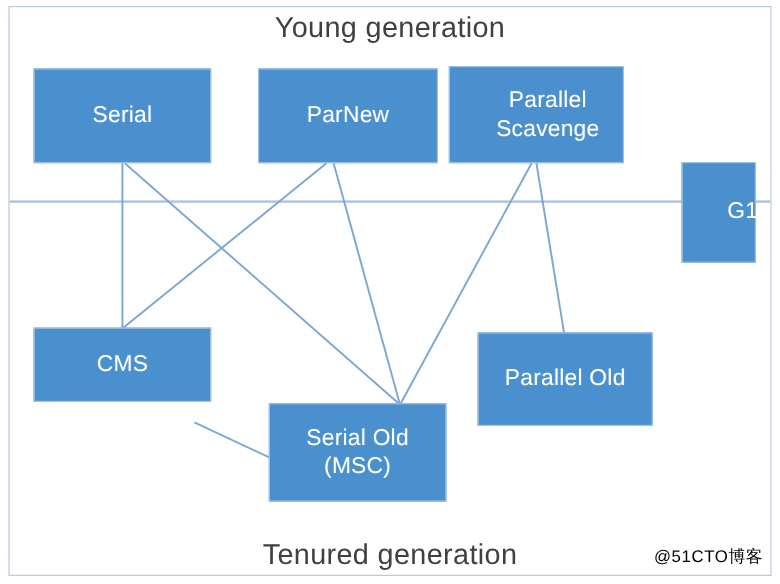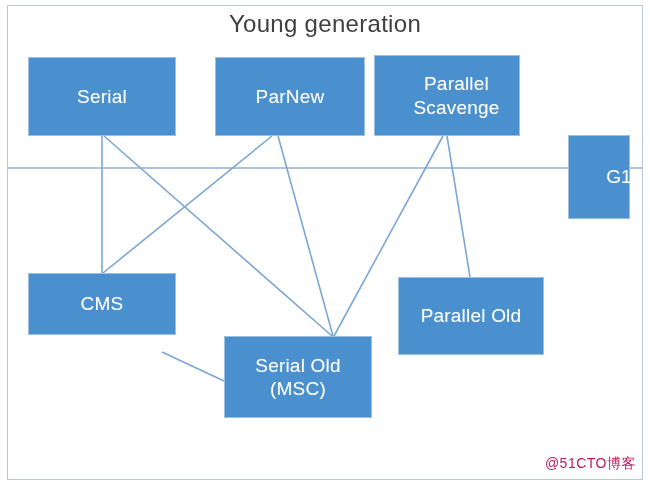--- a/index.html
+++ b/index.html
@@ -84,21 +84,21 @@
     letter-spacing: .3px;
   }
   #caption-young   { top: 10px; }
   #caption-tenured { top: 449px; }
 
   
   #watermark {
     position: absolute;
     right: 14px;
     bottom: 14px;
-    color: #be185d;
+    color: #000000;
     font-size: 14px;
     letter-spacing: .5px;
   }
 </style>
 </head>
 <body>
 
 <div id="stage">
 
   <div id="frame"></div>
@@ -126,16 +126,17 @@
 
   <div class="node" id="node-g1">G1</div>
 
   <div class="node" id="node-cms">CMS</div>
 
   <div class="node" id="node-serialold">Serial Old
 (MSC)</div>
 
   <div class="node" id="node-parold">Parallel Old</div>
 
+  <div class="caption" id="caption-tenured">Tenured generation</div>
 
   <div id="watermark">@51CTO博客</div>
 
 </div>
 
 </body></html>

